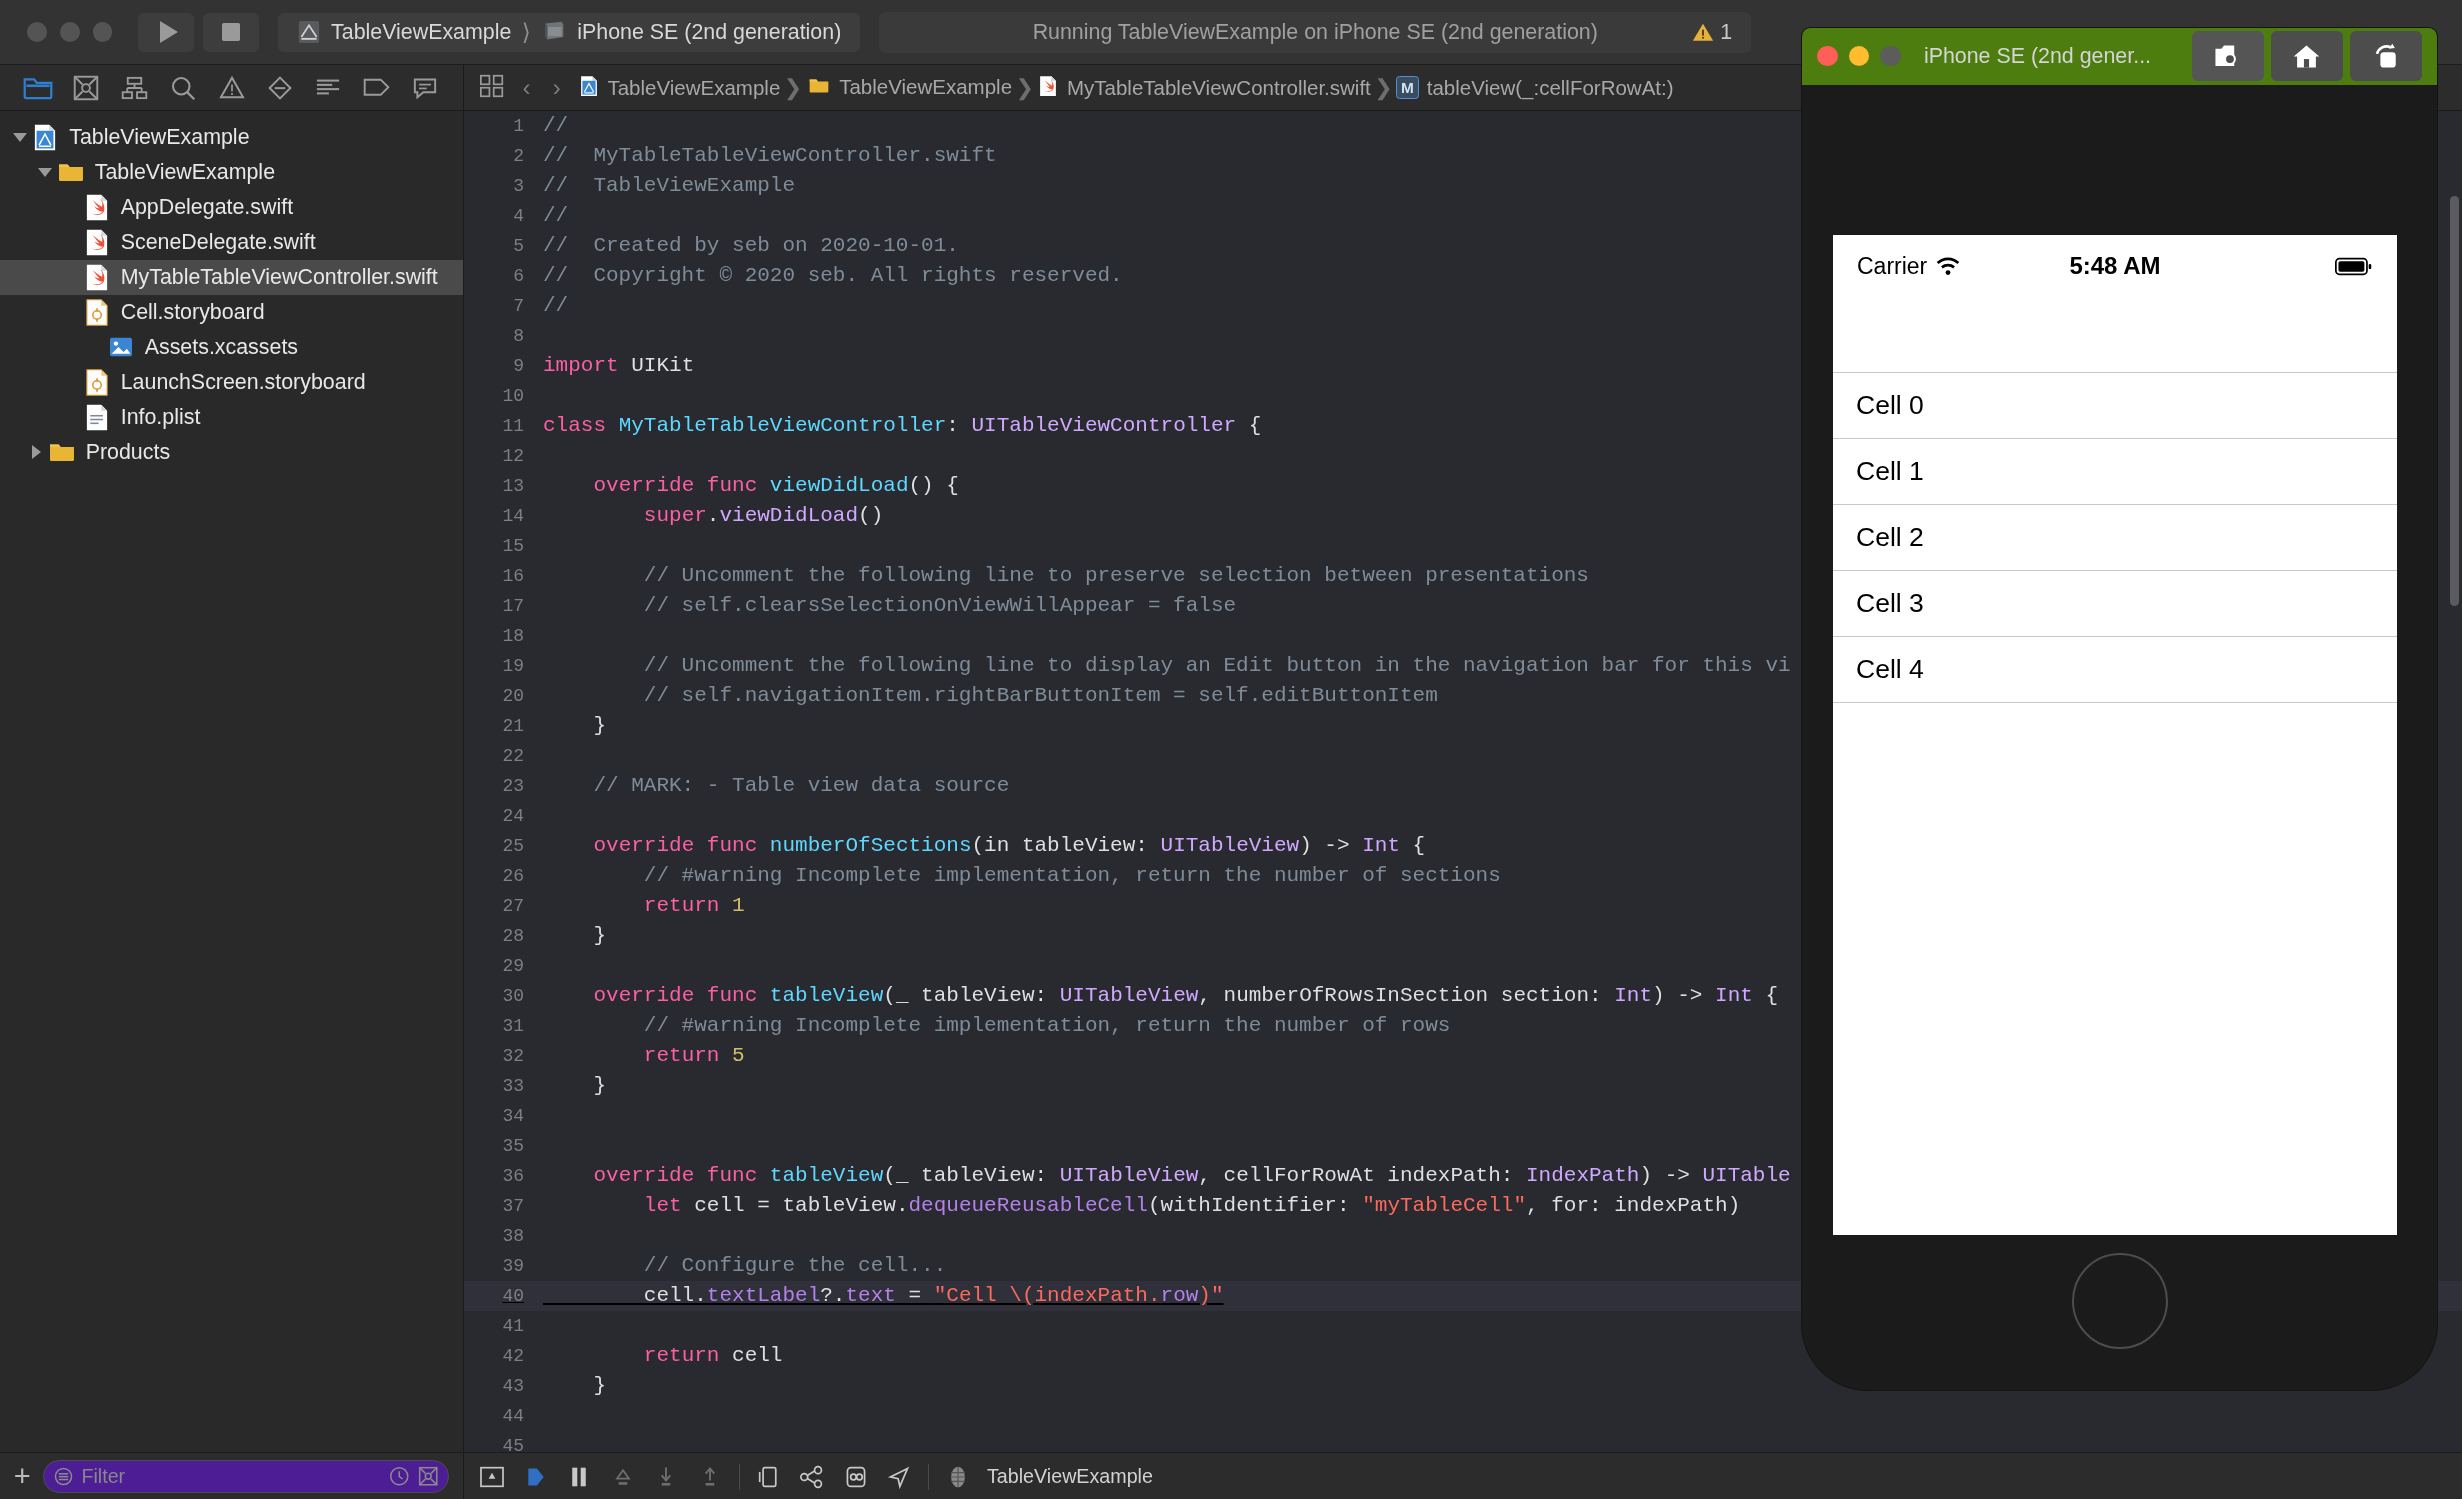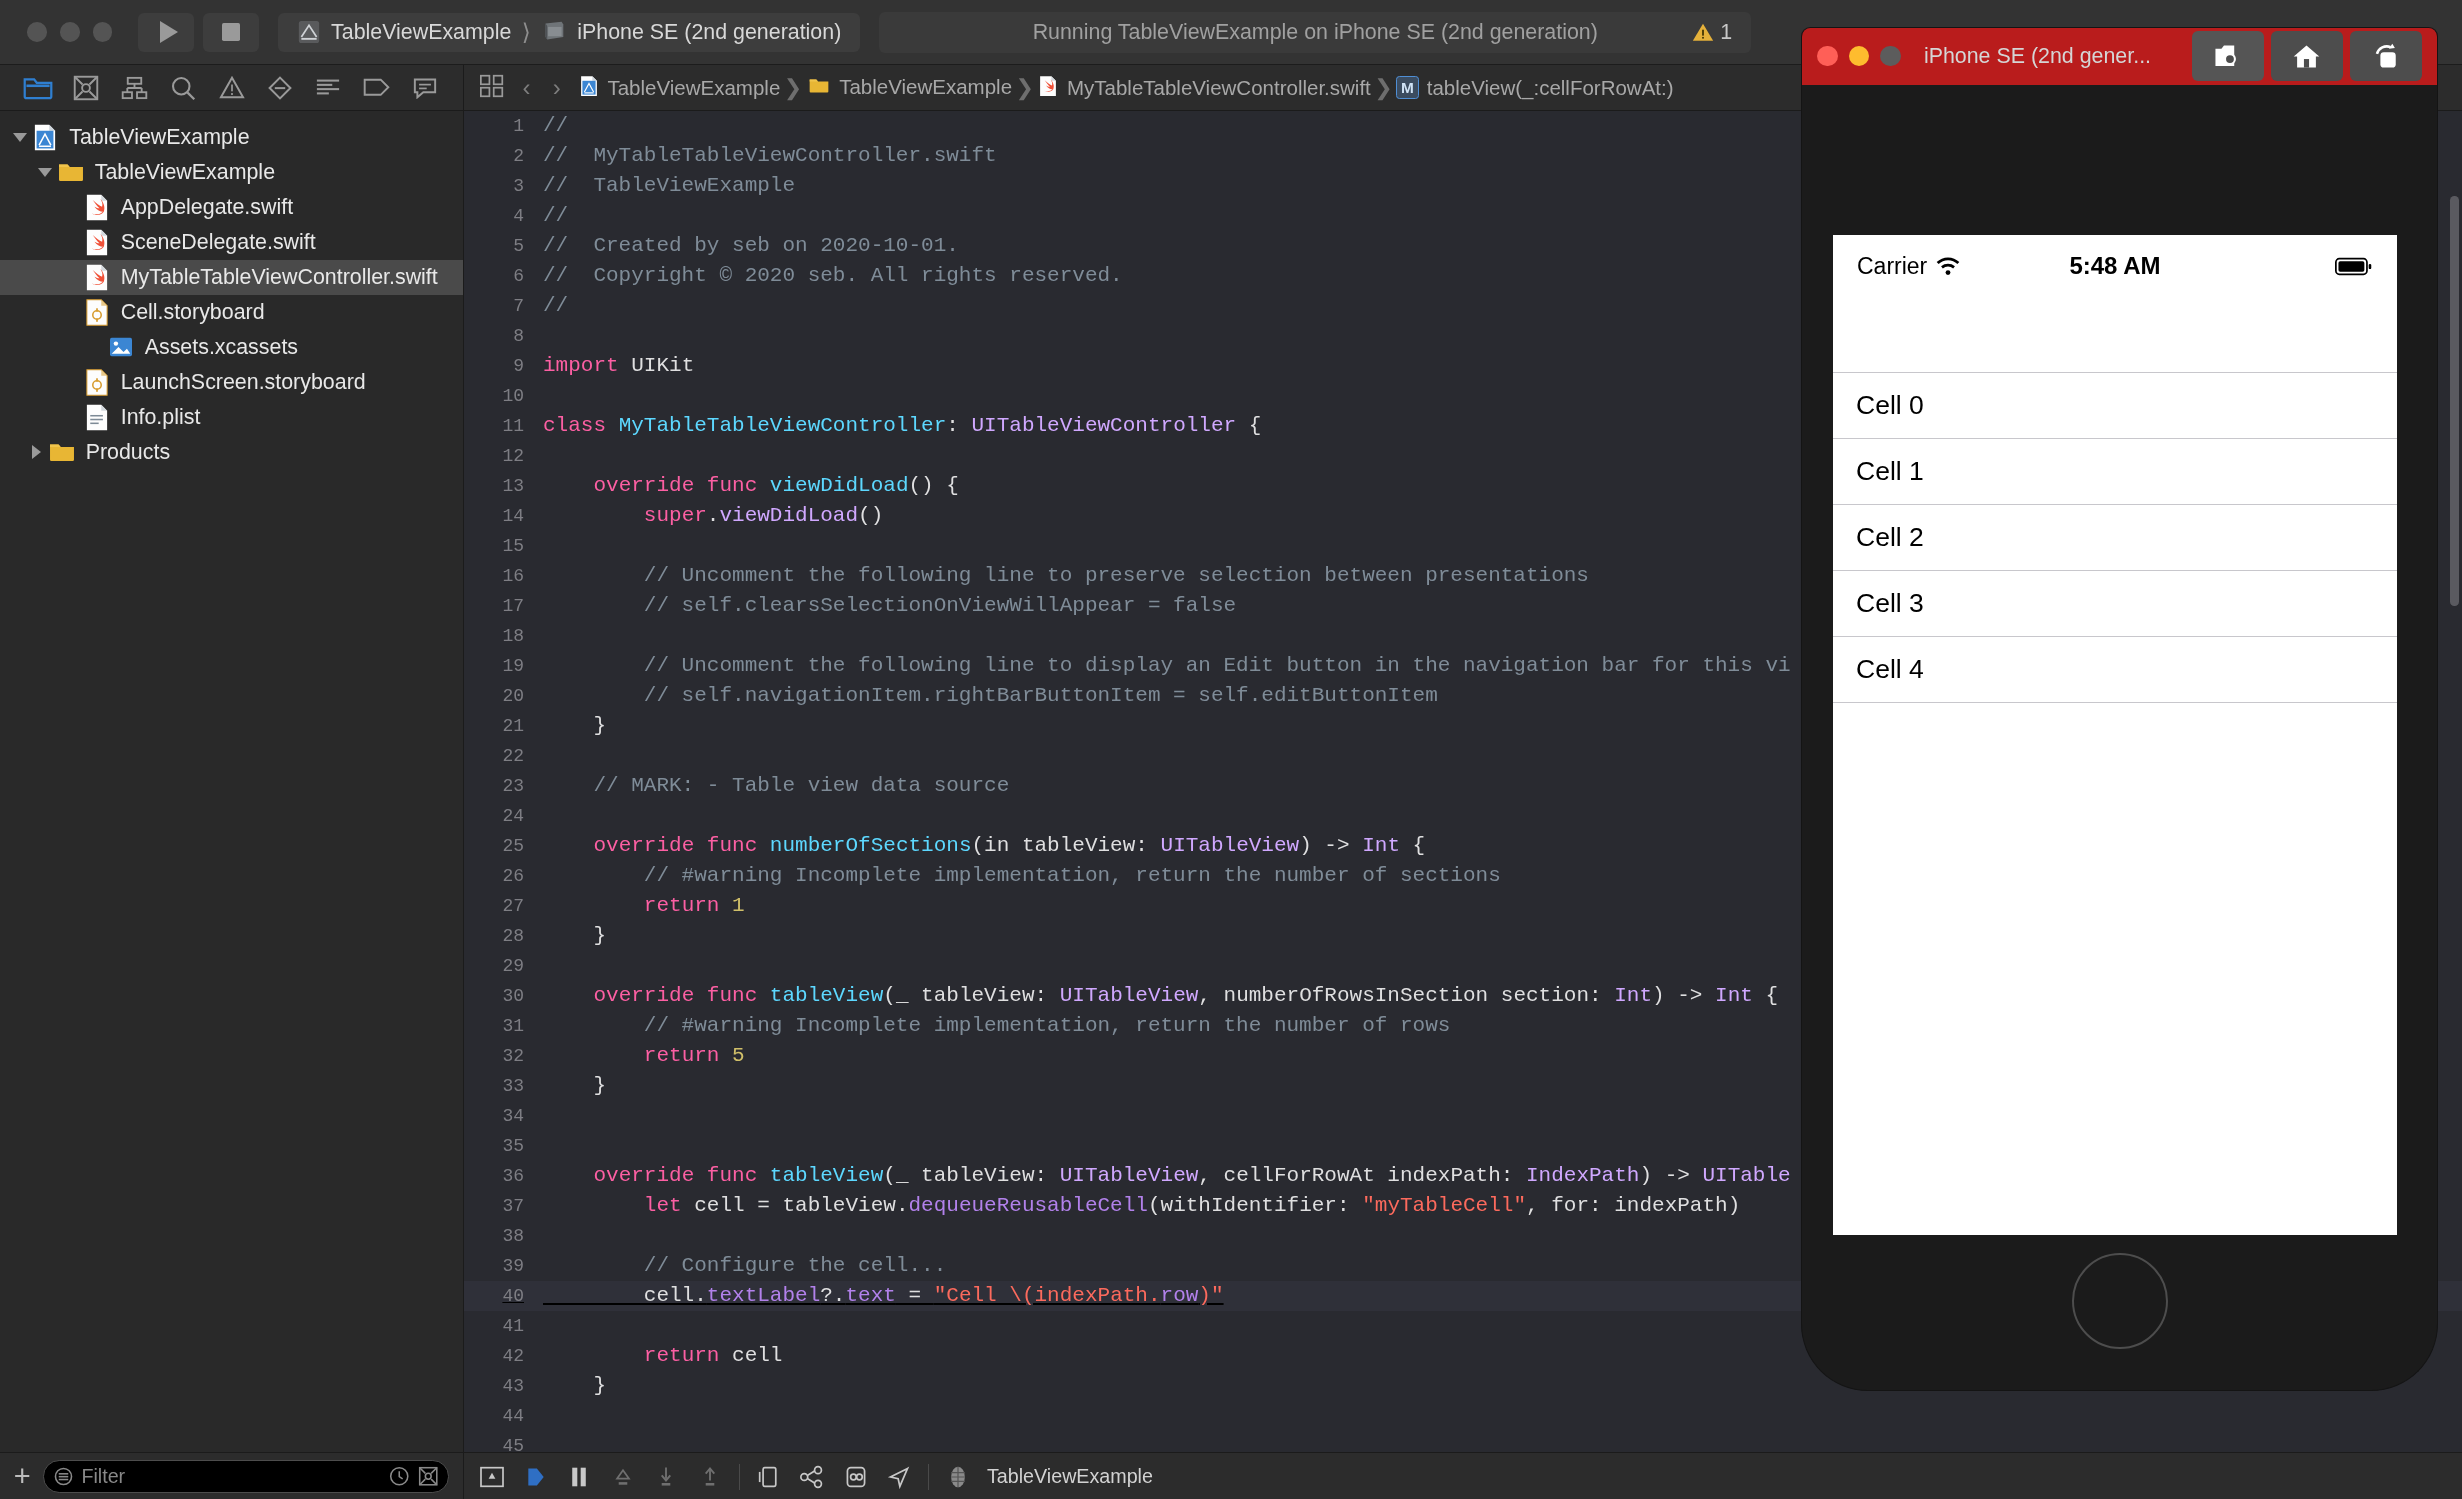--- a/index.html
+++ b/index.html
@@ -119,21 +119,21 @@
   .nav-filter {
     height: 48px; flex: 0 0 48px;
     background: #2c2c2c;
     display: flex; align-items: center;
     padding: 0 13.7px; gap: 12px;
     border-top: 0.9px solid #1b1b1b;
   }
   .plus-btn { color: #bdbdbd; font-size: 29px; line-height: 1; font-weight: 300; }
   .filter-field {
     flex: 1; height: 32.5px; border-radius: 16.2px;
-    border: 0.9px solid #4d4d4d; background: #000000;
+    border: 0.9px solid #4d4d4d; background: #4c1d95;
     display: flex; align-items: center; padding: 0 10.3px; gap: 8.5px;
   }
   .filter-ph { color: #888; font-size: 19.7px; }
   .filter-icons { margin-left: auto; display: flex; gap: 8.5px; align-items: center; }
 
   
   .editor-col { flex: 1; display: flex; flex-direction: column; min-width: 0; background: #292a30;}
   .jumpbar {
     height: 46px; flex: 0 0 46px;
     background: #2c2c2c;
@@ -197,21 +197,21 @@
 
   
   #simulator {
     position: absolute;
     left: 1801px; top: 26.5px;
     width: 637px; height: 1364px;
     z-index: 50;
   }
   .sim-titlebar {
     height: 58px; width: 100%;
-    background: #b91c1c;
+    background: #4d7c0f;
     border-radius: 9.4px 9.4px 0 0;
     display: flex; align-items: center;
     padding: 0 15.4px; gap: 11px;
     border: 0.9px solid #141414; border-bottom: none;
   }
   .sim-tl { width: 20.5px; height: 20.5px; border-radius: 50%; }
   .sim-title { color: #d5d5d5; font-size: 21.4px; margin-left: 12px; white-space: nowrap; }
   .sim-tbtns { margin-left: auto; display: flex; gap: 6.8px; }
   .sim-tbtn {
     width: 72px; height: 50px; border-radius: 6px; background: #4d4d4d;

